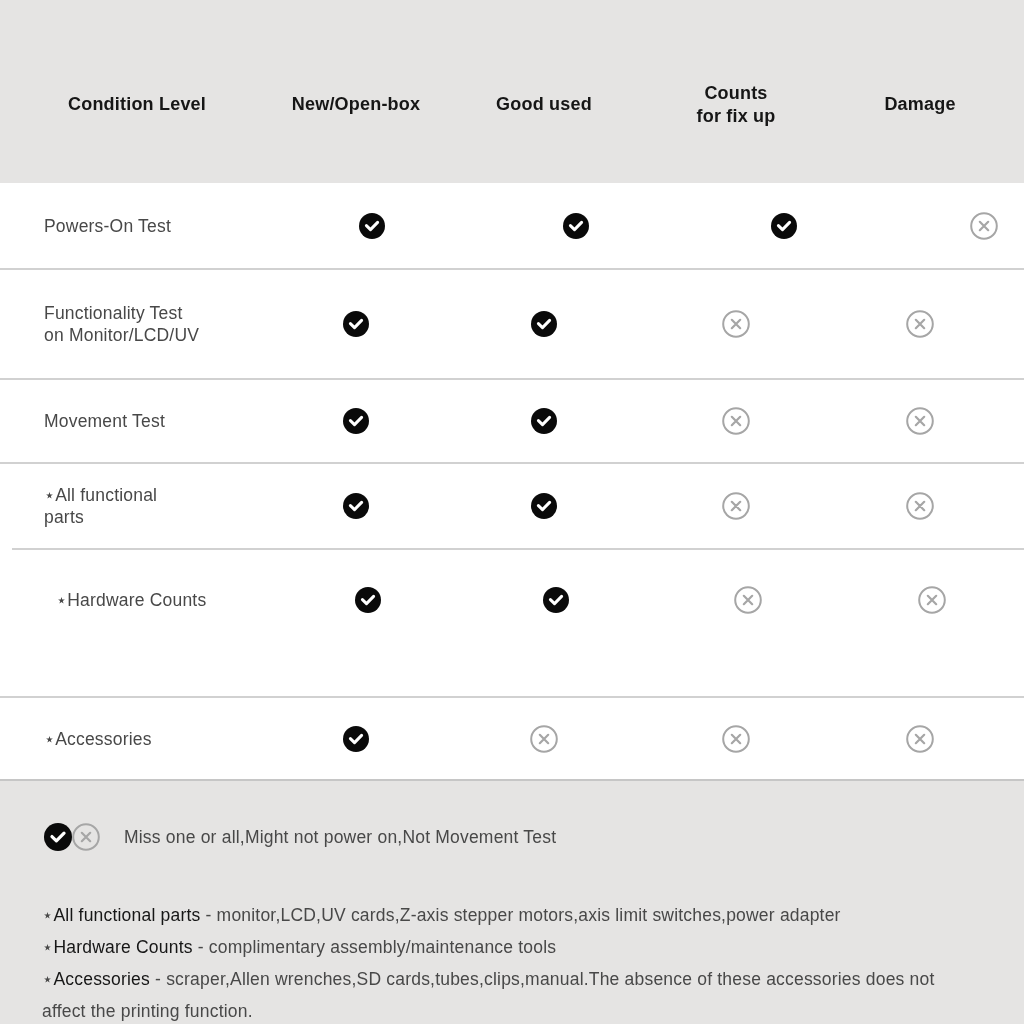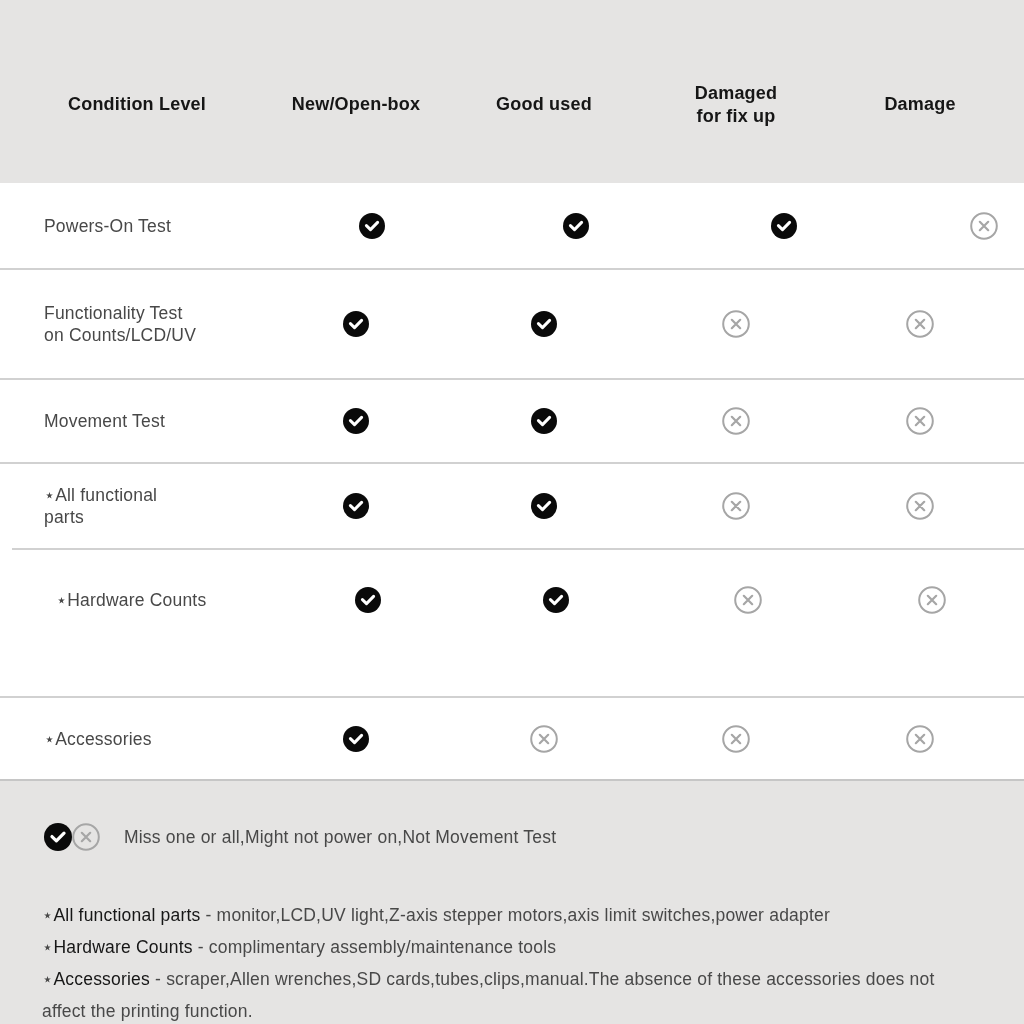--- a/index.html
+++ b/index.html
@@ -97,21 +97,21 @@
 </style>
 </head>
 <body>
 
 <div class="page">
 
   <div class="table-header grid-row">
     <div class="col-head first">Condition Level</div>
     <div class="col-head">New/Open-box</div>
     <div class="col-head">Good used</div>
-    <div class="col-head">Damaged
+    <div class="col-head">Counts
 for fix up</div>
     <div class="col-head">Damage</div>
   </div>
 
   <div class="rows">
     <div class="row grid-row">
       <div class="row-label">Powers-On Test</div>
       <div class="cell-icon">
   <svg width="26" height="26" viewBox="0 0 26 26" aria-hidden="true">
     <circle cx="13" cy="13" r="13" fill="var(--check-circle, #0a0a0a)"></circle>
@@ -132,21 +132,21 @@
 </div>
       <div class="cell-icon">
   <svg width="28" height="28" viewBox="0 0 28 28" aria-hidden="true">
     <circle cx="14" cy="14" r="12.8" fill="none" stroke="var(--cross, #a6a6a6)" stroke-width="2"></circle>
     <path d="M9.8 9.8 L18.2 18.2 M18.2 9.8 L9.8 18.2" fill="none" stroke="var(--cross, #a6a6a6)" stroke-width="2.2" stroke-linecap="round"></path>
   </svg>
 </div>
     </div>
     <div class="row grid-row">
       <div class="row-label">Functionality Test
-on Counts/LCD/UV</div>
+on Monitor/LCD/UV</div>
       <div class="cell-icon">
   <svg width="26" height="26" viewBox="0 0 26 26" aria-hidden="true">
     <circle cx="13" cy="13" r="13" fill="var(--check-circle, #0a0a0a)"></circle>
     <path d="M7.4 12.6 L11.5 16.6 L18.6 9.4" fill="none" stroke="var(--check-mark, #fff)" stroke-width="3" stroke-linecap="round" stroke-linejoin="round"></path>
   </svg>
 </div>
       <div class="cell-icon">
   <svg width="26" height="26" viewBox="0 0 26 26" aria-hidden="true">
     <circle cx="13" cy="13" r="13" fill="var(--check-circle, #0a0a0a)"></circle>
     <path d="M7.4 12.6 L11.5 16.6 L18.6 9.4" fill="none" stroke="var(--check-mark, #fff)" stroke-width="3" stroke-linecap="round" stroke-linejoin="round"></path>
@@ -286,19 +286,19 @@
 </span>
       <span class="icon-slot">
   <svg width="28" height="28" viewBox="0 0 28 28" aria-hidden="true">
     <circle cx="14" cy="14" r="12.8" fill="none" stroke="var(--cross, #a6a6a6)" stroke-width="2"></circle>
     <path d="M9.8 9.8 L18.2 18.2 M18.2 9.8 L9.8 18.2" fill="none" stroke="var(--cross, #a6a6a6)" stroke-width="2.2" stroke-linecap="round"></path>
   </svg>
 </span>
       <span class="legend-label-miss">Miss one or all,Might not power on,Not Movement Test</span>
     </div>
     <div class="footnotes">
-      <p class="footnote"><span class="star">⋆</span><span class="fn-term">All functional parts</span><span class="fn-desc"> - monitor,LCD,UV light,Z-axis stepper motors,axis limit switches,power adapter</span></p>
+      <p class="footnote"><span class="star">⋆</span><span class="fn-term">All functional parts</span><span class="fn-desc"> - monitor,LCD,UV cards,Z-axis stepper motors,axis limit switches,power adapter</span></p>
       <p class="footnote"><span class="star">⋆</span><span class="fn-term">Hardware Counts</span><span class="fn-desc"> - complimentary assembly/maintenance tools</span></p>
       <p class="footnote"><span class="star">⋆</span><span class="fn-term">Accessories</span><span class="fn-desc"> - scraper,Allen wrenches,SD cards,tubes,clips,manual.The absence of these accessories does not affect the printing function.</span></p>
     </div>
   </div>
 
 </div>
 
 </body></html>

